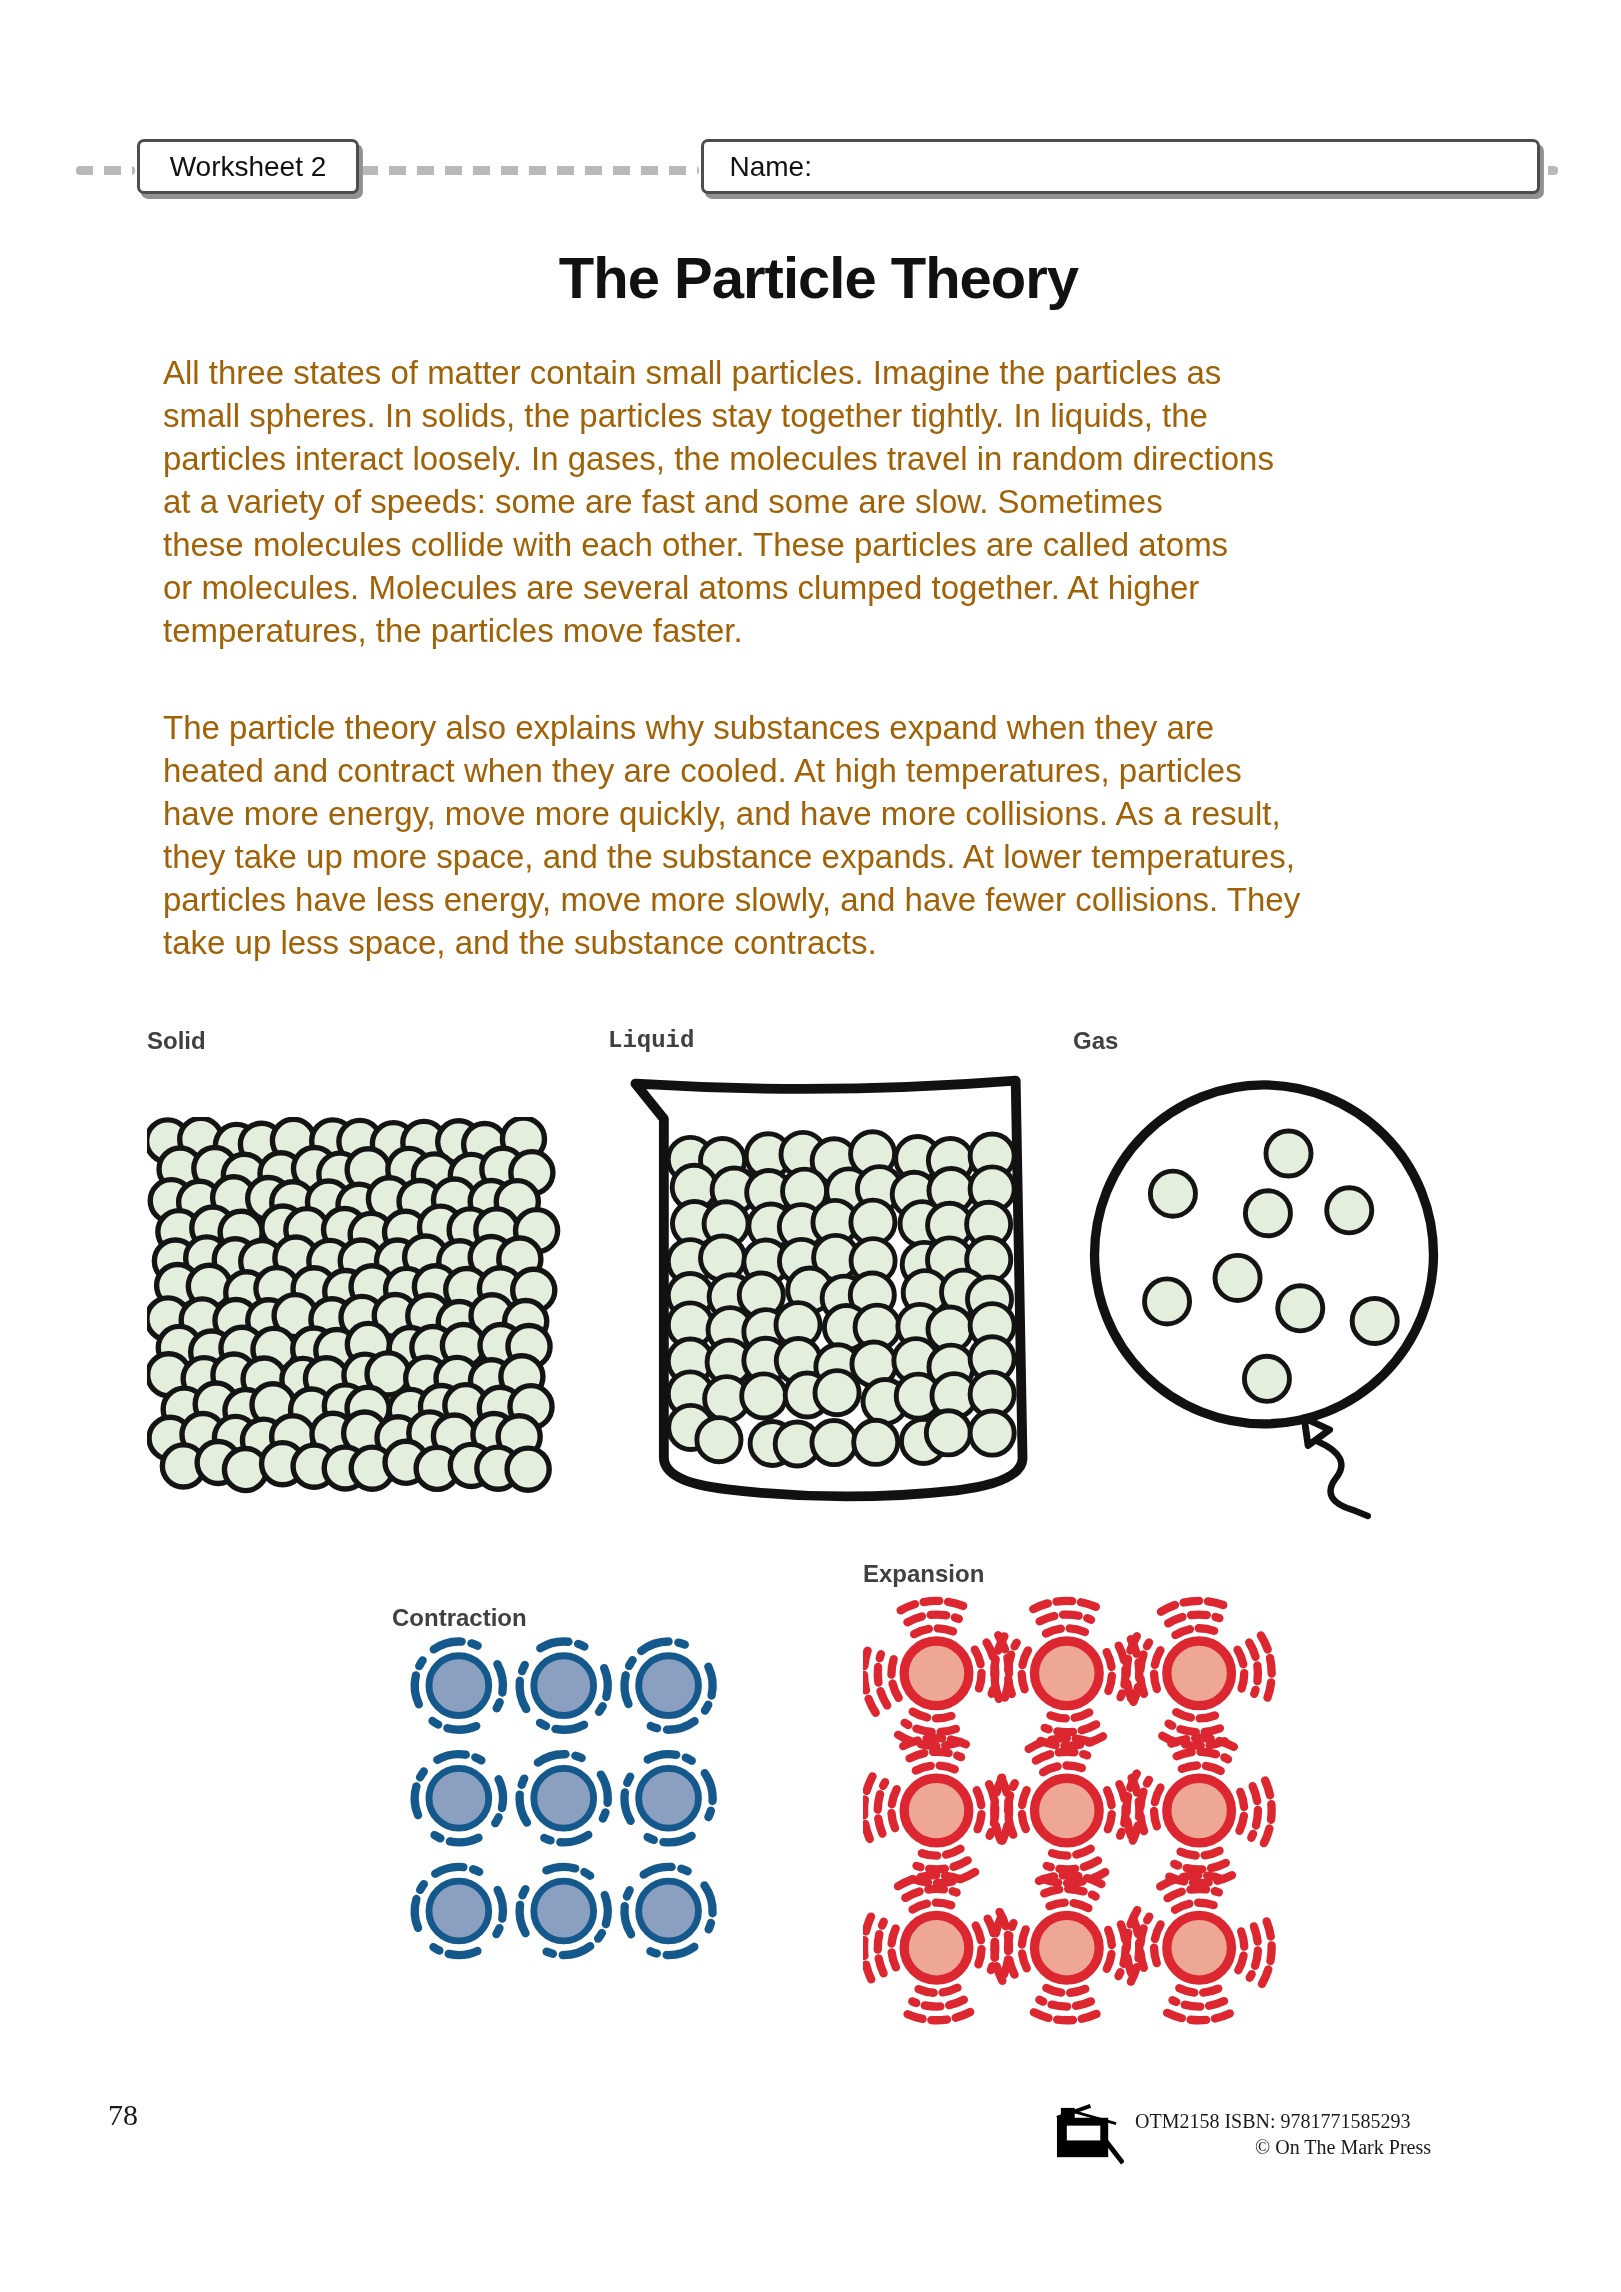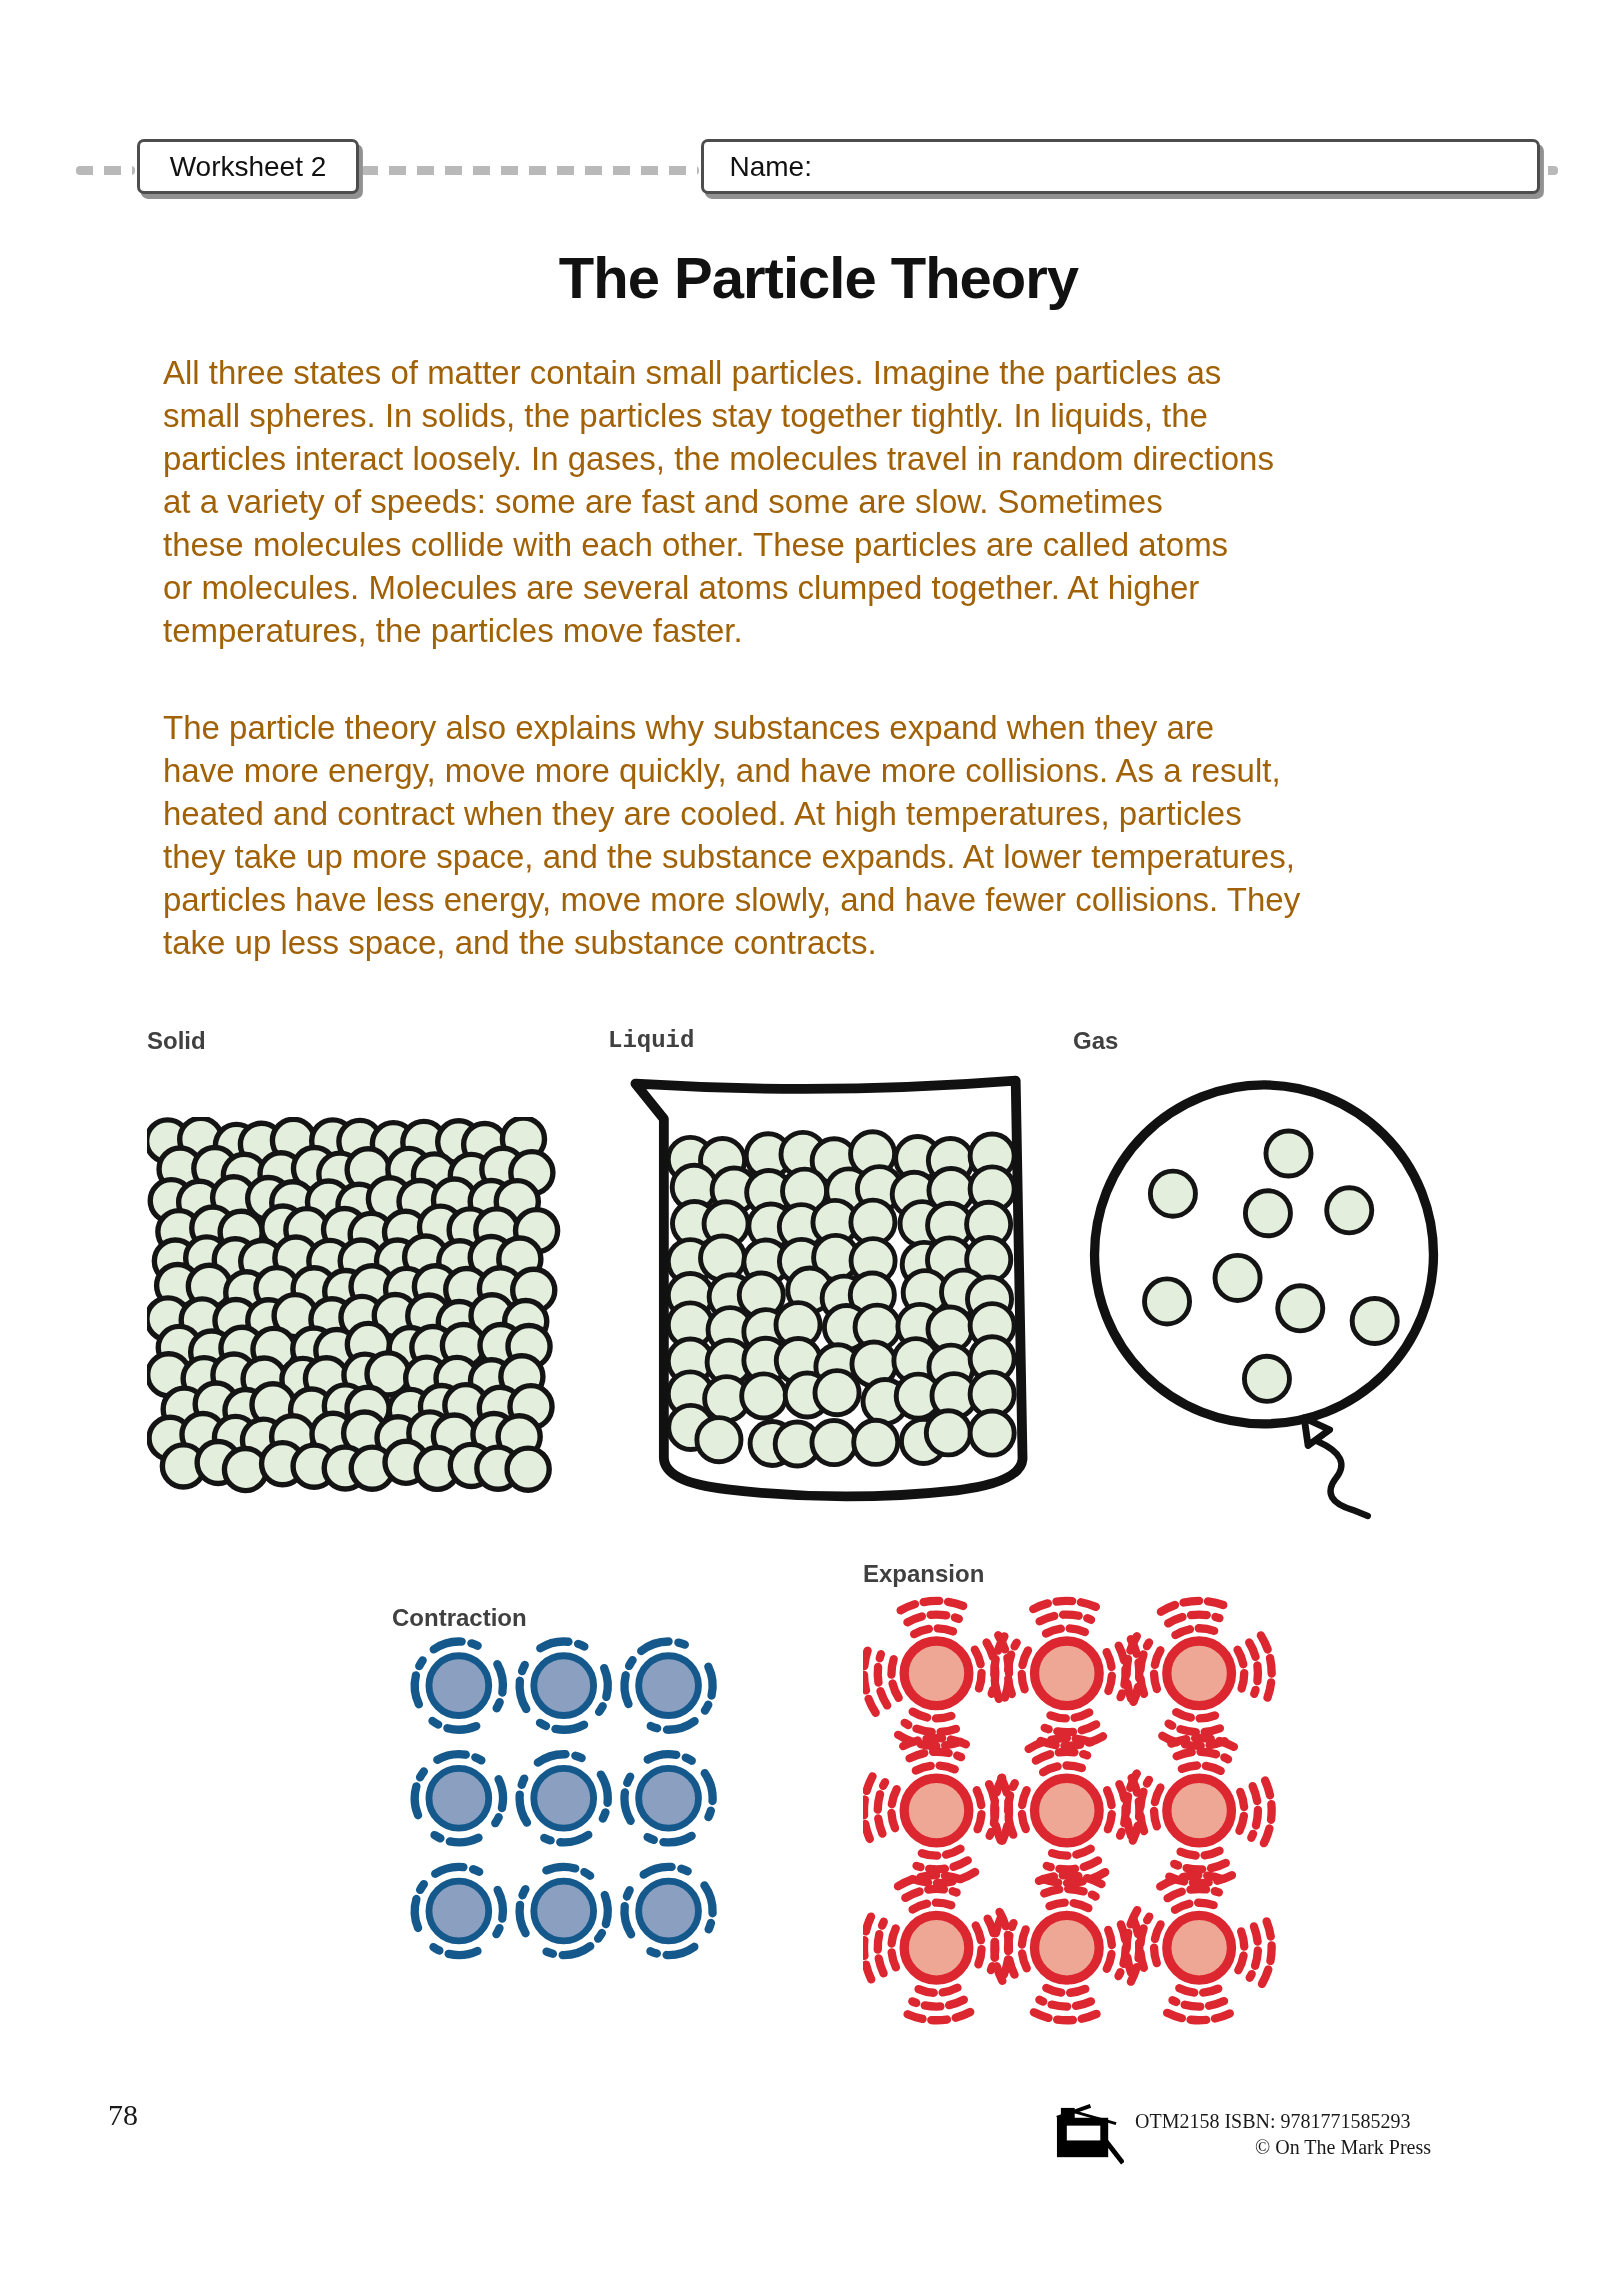--- a/index.html
+++ b/index.html
@@ -80,22 +80,22 @@
       <div class="tline">All three states of matter contain small particles. Imagine the particles as</div>
       <div class="tline">small spheres. In solids, the particles stay together tightly. In liquids, the</div>
       <div class="tline">particles interact loosely. In gases, the molecules travel in random directions</div>
       <div class="tline">at a variety of speeds: some are fast and some are slow. Sometimes</div>
       <div class="tline">these molecules collide with each other. These particles are called atoms</div>
       <div class="tline">or molecules. Molecules are several atoms clumped together. At higher</div>
       <div class="tline">temperatures, the particles move faster.</div>
     </div>
   <div class="para" id="para-2">
       <div class="tline">The particle theory also explains why substances expand when they are</div>
+      <div class="tline">heated and contract when they are cooled. At high temperatures, particles</div>
       <div class="tline">have more energy, move more quickly, and have more collisions. As a result,</div>
-      <div class="tline">heated and contract when they are cooled. At high temperatures, particles</div>
       <div class="tline">they take up more space, and the substance expands. At lower temperatures,</div>
       <div class="tline">particles have less energy, move more slowly, and have fewer collisions. They</div>
       <div class="tline">take up less space, and the substance contracts.</div>
     </div>
 
   <div class="dlabel" id="label-solid">Solid</div>
   <div class="dlabel" id="label-liquid">Liquid</div>
   <div class="dlabel" id="label-gas">Gas</div>
 
   <svg class="dsvg" id="svg-solid" width="421" height="392" viewBox="0 0 430 400">

